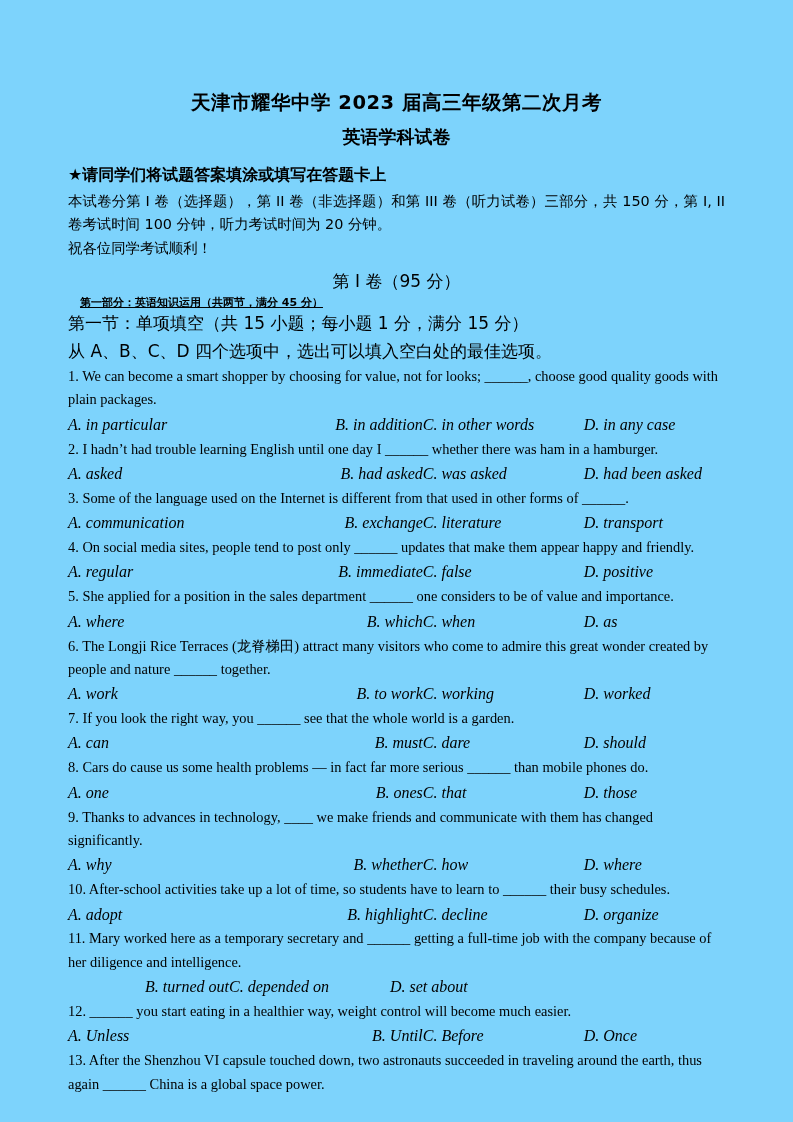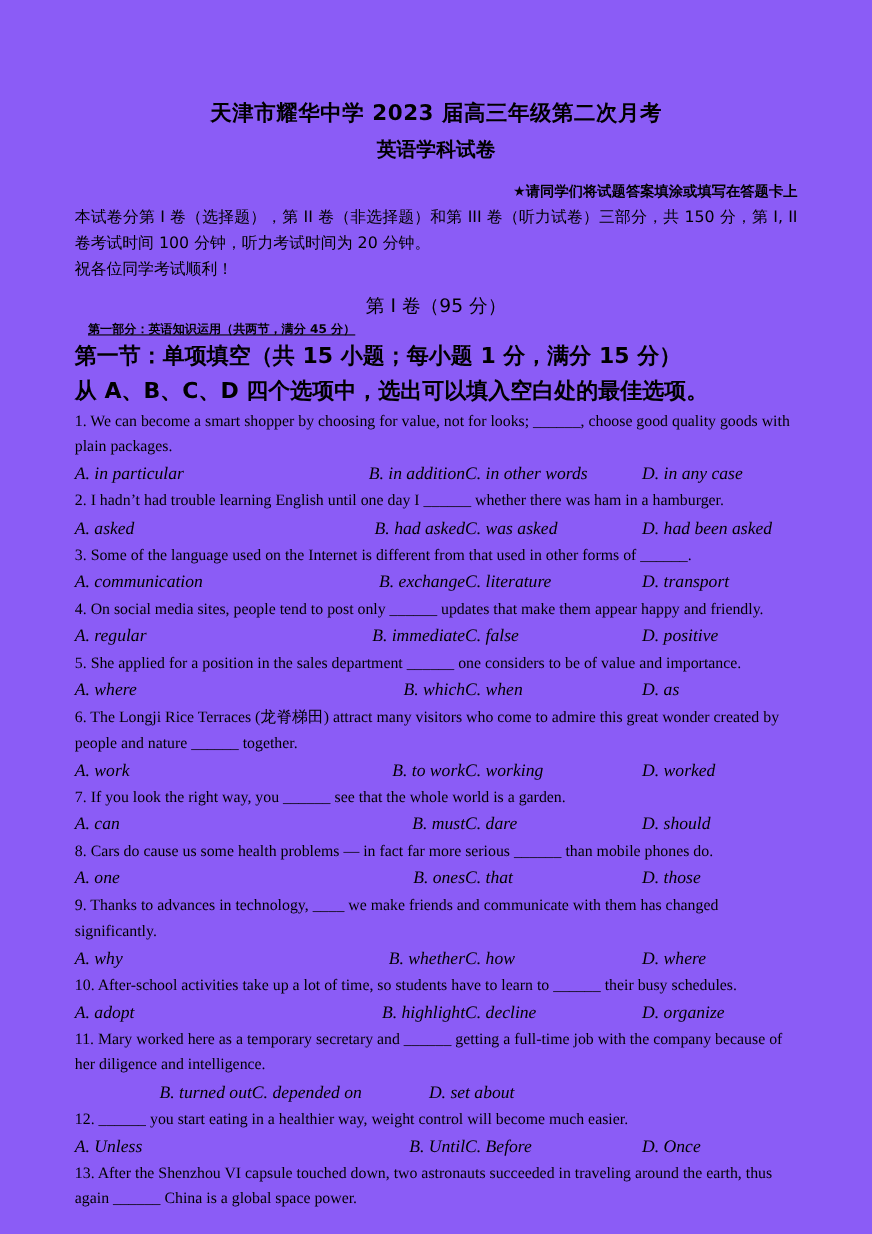--- a/index.html
+++ b/index.html
@@ -9,43 +9,43 @@
   }
   body {
     font-family: "Liberation Serif", "DejaVu Serif", serif;
     color: #000000;
   }
   .page {
     width: 793px;
     height: 1122px;
     margin: 0 auto;
     position: relative;
-    background: #8b5cf6;
+    background: #7dd3fc;
     box-sizing: border-box;
     padding: 76px 68px 40px 68px;
     overflow: hidden;
   }
   .doc-title {
     text-align: center;
     font-size: 19.5px;
     font-weight: bold;
     line-height: 1.5;
     letter-spacing: 0.5px;
     margin: 12px 0 0 0;
   }
   .doc-subtitle {
     text-align: center;
     font-size: 18px;
     font-weight: bold;
     line-height: 1.6;
     margin: 6px 0 13px 0;
   }
   .notice {
-    text-align: right;
-    font-size: 13px;
+    text-align: left;
+    font-size: 16px;
     font-weight: bold;
     margin: 10px 0 4px 0;
   }
   p.para {
     font-size: 14.4px;
     line-height: 1.62;
     margin: 0;
     text-align: justify;
   }
   .section-head {
@@ -54,24 +54,23 @@
     font-weight: normal;
     margin: 10px 0 2px 0;
   }
   .part-head {
     font-size: 11px;
     font-weight: bold;
     margin: 2px 0 0 12px;
     text-decoration: underline;
   }
   .sub-head {
-    font-size: 20px;
-    margin: 0;
-    line-height: 1.62;
-    font-weight: bold;
+    font-size: 17px;
+    margin: 0;
+    line-height: 1.62;
   }
   .q {
     font-size: 14.4px;
     line-height: 1.62;
     margin: 0;
     text-align: left;
   }
   .opts {
     font-size: 16px;
     line-height: 1.62;

